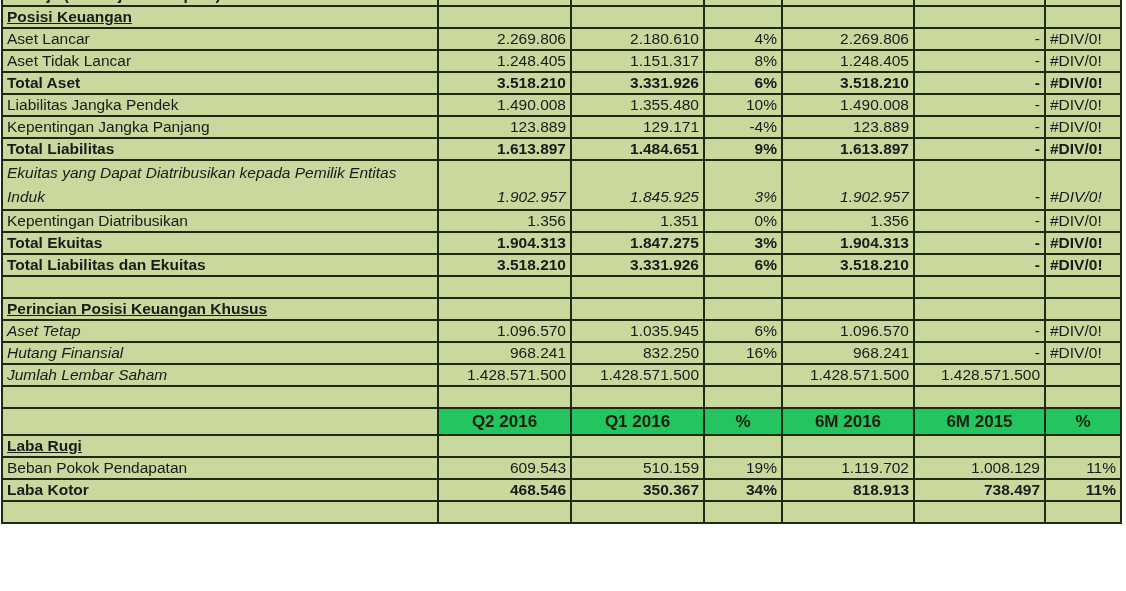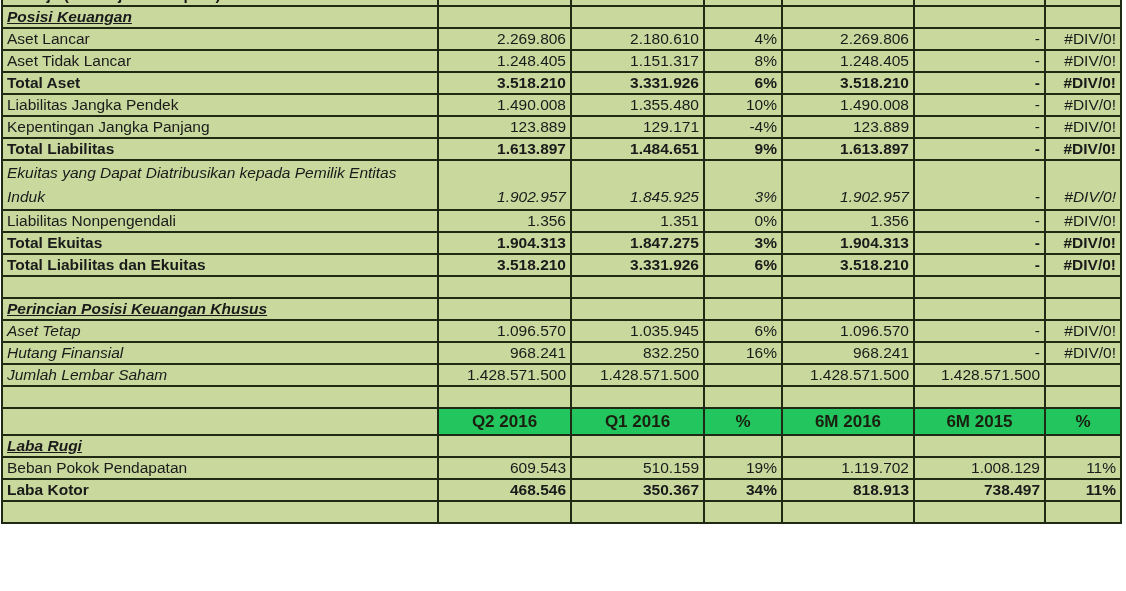--- a/index.html
+++ b/index.html
@@ -4,27 +4,27 @@
 <style>
   html, body { margin: 0; padding: 0; background: #ffffff; }
   body { width: 1126px; height: 591px; overflow: hidden; position: relative;
          font-family: "Liberation Sans", "DejaVu Sans", sans-serif; }
   .sheet { position: absolute; left: 1px; top: -17px; }
   table { border-collapse: collapse; table-layout: fixed; background: #c9d99e; }
   td { border: 2px solid #1e2a14; height: 20px; padding: 0 4px; font-size: 15.5px;
        color: #1a1a1a; white-space: nowrap; overflow: hidden; line-height: 20px;
        vertical-align: bottom; }
   td.num { text-align: right; }
-  td.ctr { text-align: right; }
+  td.ctr { text-align: left; }
   tr.bold td { font-weight: bold; margin-left: 12px; }
   tr.tall td { height: 44px; white-space: normal; line-height: 24px; font-style: italic; }
   tr.hdr td { background: #22c55e; font-weight: bold; font-size: 17px; height: 25px;
               text-align: center; vertical-align: middle; color: #1a1f0f; }
   tr.hdr td.first { background: #c9d99e; }
-  .section { font-weight: bold; font-style: italic; text-decoration: underline; }
+  .section { font-weight: bold; text-decoration: underline; }
   .ital { font-style: italic; }
   .title { font-weight: bold; }
 </style>
 </head>
 <body>
 
 <div class="sheet">
 <table>
   <colgroup>
     <col style="width:436px">
@@ -111,21 +111,21 @@
         <tr class=" tall">
           <td>Ekuitas yang Dapat Diatribusikan kepada Pemilik Entitas Induk</td>
           <td class="num">1.902.957</td>
           <td class="num">1.845.925</td>
           <td class="num">3%</td>
           <td class="num">1.902.957</td>
           <td class="num">-</td>
           <td class="ctr">#DIV/0!</td>
         </tr>
         <tr>
-          <td>Liabilitas Nonpengendali</td>
+          <td>Kepentingan Diatribusikan</td>
           <td class="num">1.356</td>
           <td class="num">1.351</td>
           <td class="num">0%</td>
           <td class="num">1.356</td>
           <td class="num">-</td>
           <td class="ctr">#DIV/0!</td>
         </tr>
         <tr class="bold">
           <td>Total Ekuitas</td>
           <td class="num">1.904.313</td>

